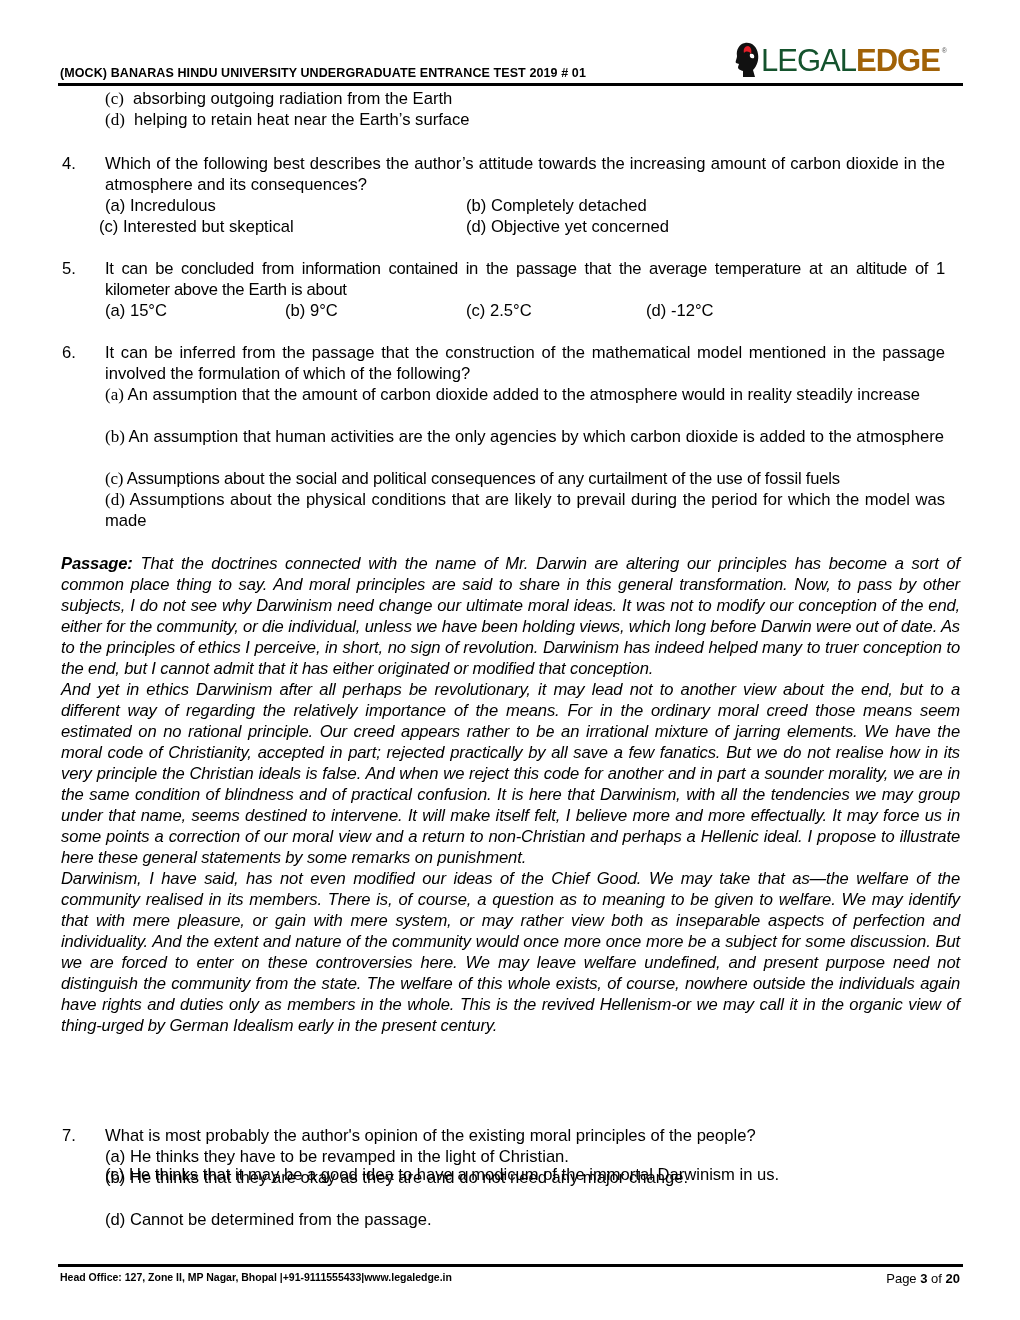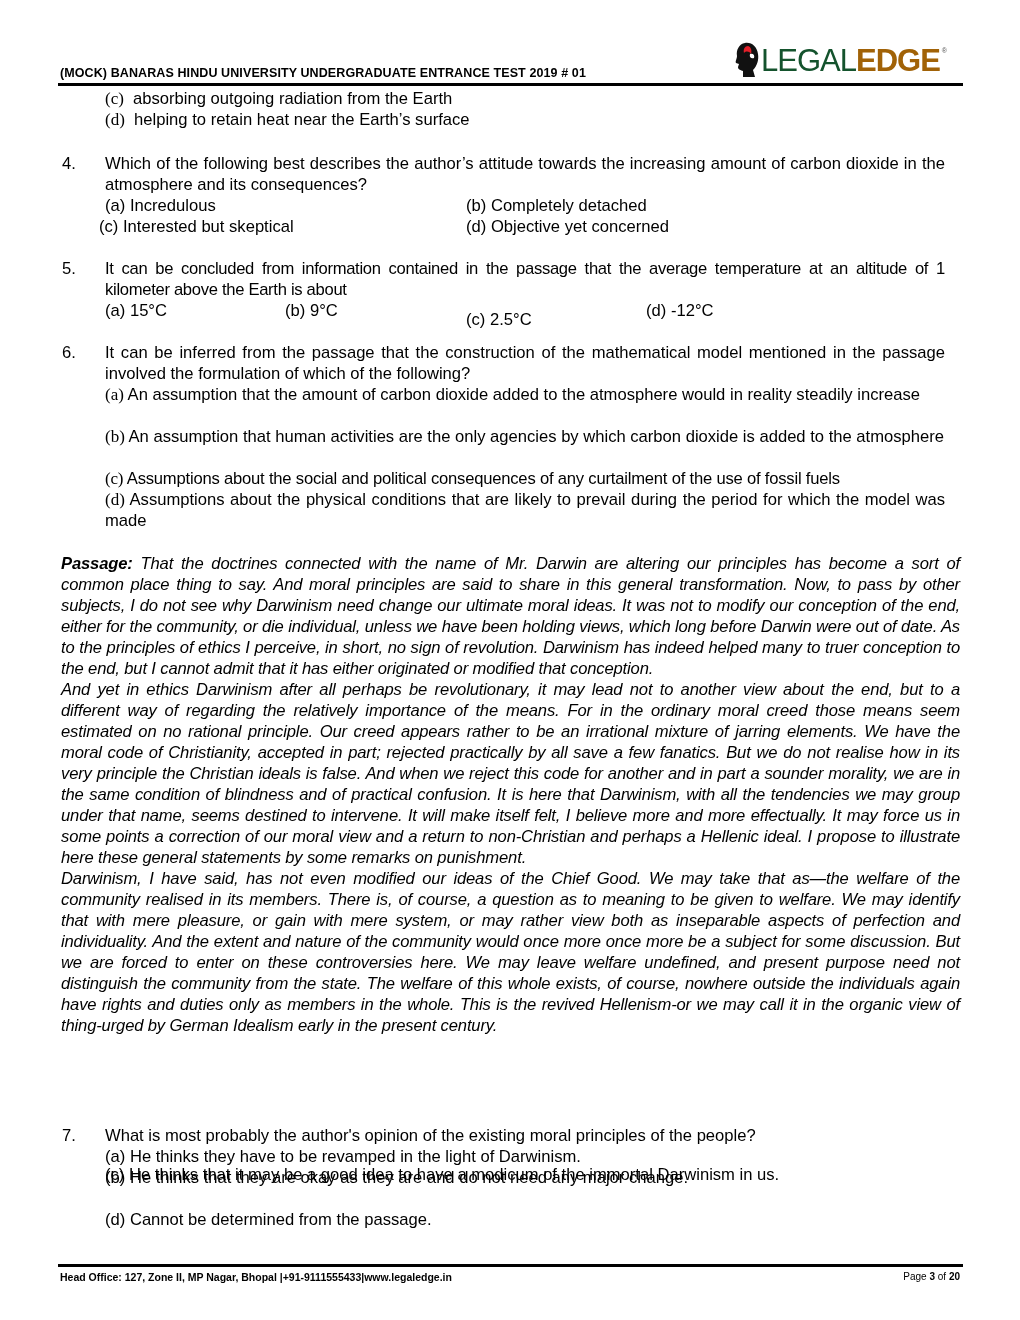--- a/index.html
+++ b/index.html
@@ -23,21 +23,21 @@
   .just { position: absolute; left: 105px; width: 840px; font-size: 16.6px; line-height: 21px;
           text-align: justify; text-align-last: left; }
   .passage { position: absolute; left: 61px; width: 899px; font-size: 16.6px; line-height: 21px;
              text-align: justify; letter-spacing: -0.15px; font-style: italic; }
   .passage p { margin: 0; }
   .passage b { font-weight: bold; }
 
   
   .ftr-rule { position: absolute; left: 58px; top: 1264px; width: 905px; height: 3px; background: #000; }
   .ftr-left { position: absolute; left: 60px; top: 1271px; font-size: 10.5px; font-weight: bold; white-space: nowrap; }
-  .ftr-right { position: absolute; right: 60px; top: 1271px; font-size: 10px; white-space: nowrap; }
+  .ftr-right { position: absolute; right: 60px; top: 1271px; font-size: 13px; white-space: nowrap; }
   .ftr-right b { font-weight: bold; }
 </style>
 </head>
 <body>
 
 <div class="page">
 
   <div class="hdr-title">(MOCK) BANARAS HINDU UNIVERSITY UNDERGRADUATE ENTRANCE TEST 2019 # 01</div>
   <div class="logo">
     <span>
@@ -80,21 +80,21 @@
   </div>
 
   <div class="q-num" style="top:258px;">5.</div>
   <div class="just" style="top:258px; letter-spacing:-0.3px;">It can be concluded from information contained in the passage that the average temperature at an altitude of 1 kilometer above the Earth is about</div>
   <div class="line" style="left:105px; top:300px;">
     <span>(a)</span> <span>15°C</span>
   </div>
   <div class="line" style="left:285px; top:300px;">
     <span>(b)</span> <span>9°C</span>
   </div>
-  <div class="line" style="left:466px; top:300px;margin-top:9px;">
+  <div class="line" style="left:466px; top:300px;">
     <span>(c)</span> <span>2.5°C</span>
   </div>
   <div class="line" style="left:646px; top:300px;">
     <span>(d)</span> <span>-12°C</span>
   </div>
 
   <div class="q-num" style="top:342px;">6.</div>
   <div class="just" style="top:342px;">It can be inferred from the passage that the construction of the mathematical model mentioned in the passage involved the formulation of which of the following?</div>
   <div class="just" style="top:384px;">
     <span class="opt-letter">(a)</span> <span>An assumption that the amount of carbon dioxide added to the atmosphere would in reality steadily increase</span>
@@ -111,21 +111,21 @@
 
   <div class="passage" style="top:553px;">
     <p><b>Passage:</b> <span>That the doctrines connected with the name of Mr. Darwin are altering our principles has become a sort of common place thing to say. And moral principles are said to share in this general transformation. Now, to pass by other subjects, I do not see why Darwinism need change our ultimate moral ideas. It was not to modify our conception of the end, either for the community, or die individual, unless we have been holding views, which long before Darwin were out of date. As to the principles of ethics I perceive, in short, no sign of revolution. Darwinism has indeed helped many to truer conception to the end, but I cannot admit that it has either originated or modified that conception.</span></p>
     <p>And yet in ethics Darwinism after all perhaps be revolutionary, it may lead not to another view about the end, but to a different way of regarding the relatively importance of the means. For in the ordinary moral creed those means seem estimated on no rational principle. Our creed appears rather to be an irrational mixture of jarring elements. We have the moral code of Christianity, accepted in part; rejected practically by all save a few fanatics. But we do not realise how in its very principle the Christian ideals is false. And when we reject this code for another and in part a sounder morality, we are in the same condition of blindness and of practical confusion. It is here that Darwinism, with all the tendencies we may group under that name, seems destined to intervene. It will make itself felt, I believe more and more effectually. It may force us in some points a correction of our moral view and a return to non-Christian and perhaps a Hellenic ideal. I propose to illustrate here these general statements by some remarks on punishment.</p>
     <p>Darwinism, I have said, has not even modified our ideas of the Chief Good. We may take that as—the welfare of the community realised in its members. There is, of course, a question as to meaning to be given to welfare. We may identify that with mere pleasure, or gain with mere system, or may rather view both as inseparable aspects of perfection and individuality. And the extent and nature of the community would once more once more be a subject for some discussion. But we are forced to enter on these controversies here. We may leave welfare undefined, and present purpose need not distinguish the community from the state. The welfare of this whole exists, of course, nowhere outside the individuals again have rights and duties only as members in the whole. This is the revived Hellenism-or we may call it in the organic view of thing-urged by German Idealism early in the present century.</p>
   </div>
 
   <div class="q-num" style="top:1125px;">7.</div>
   <div class="line" style="left:105px; top:1125px;">What is most probably the author's opinion of the existing moral principles of the people?</div>
   <div class="line" style="left:105px; top:1146px;">
-    <span>(a)</span> <span>He thinks they have to be revamped in the light of Darwinism.</span>
+    <span>(a)</span> <span>He thinks they have to be revamped in the light of Christian.</span>
   </div>
   <div class="line" style="left:105px; top:1167px;">
     <span>(b)</span> <span>He thinks that they are okay as they are and do not need any major change.</span>
   </div>
   <div class="line" style="left:105px; top:1164px;">
     <span>(c)</span> <span>He thinks that it may be a good idea to have a modicum of the immortal Darwinism in us.</span>
   </div>
   <div class="line" style="left:105px; top:1209px;">
     <span>(d)</span> <span>Cannot be determined from the passage.</span>
   </div>

